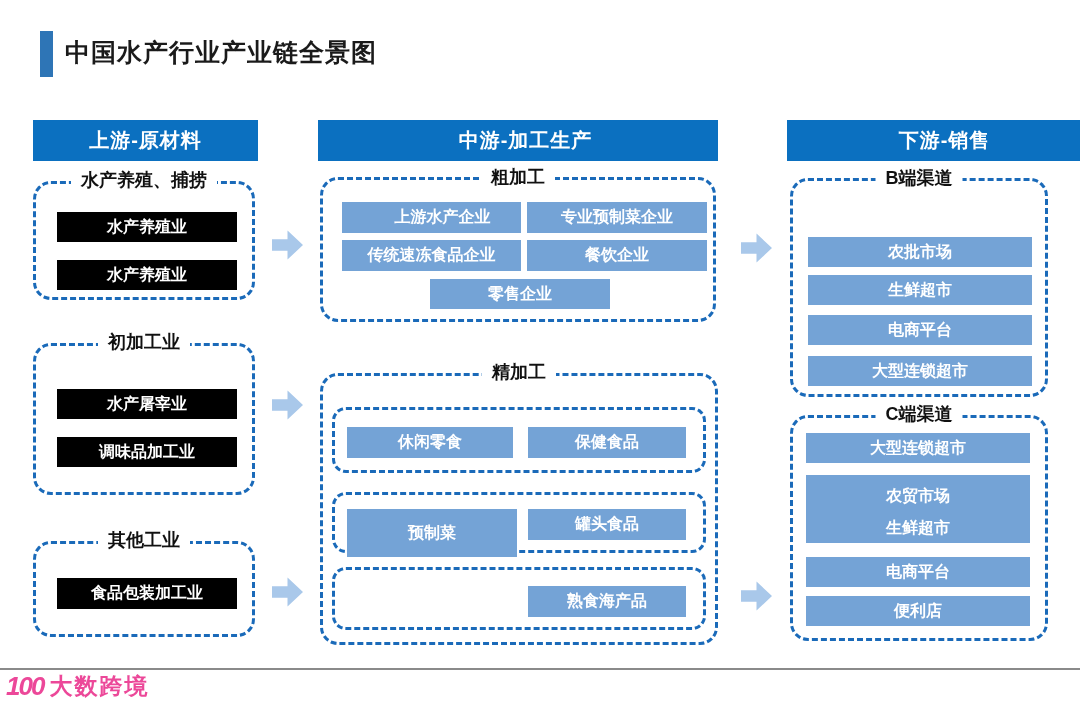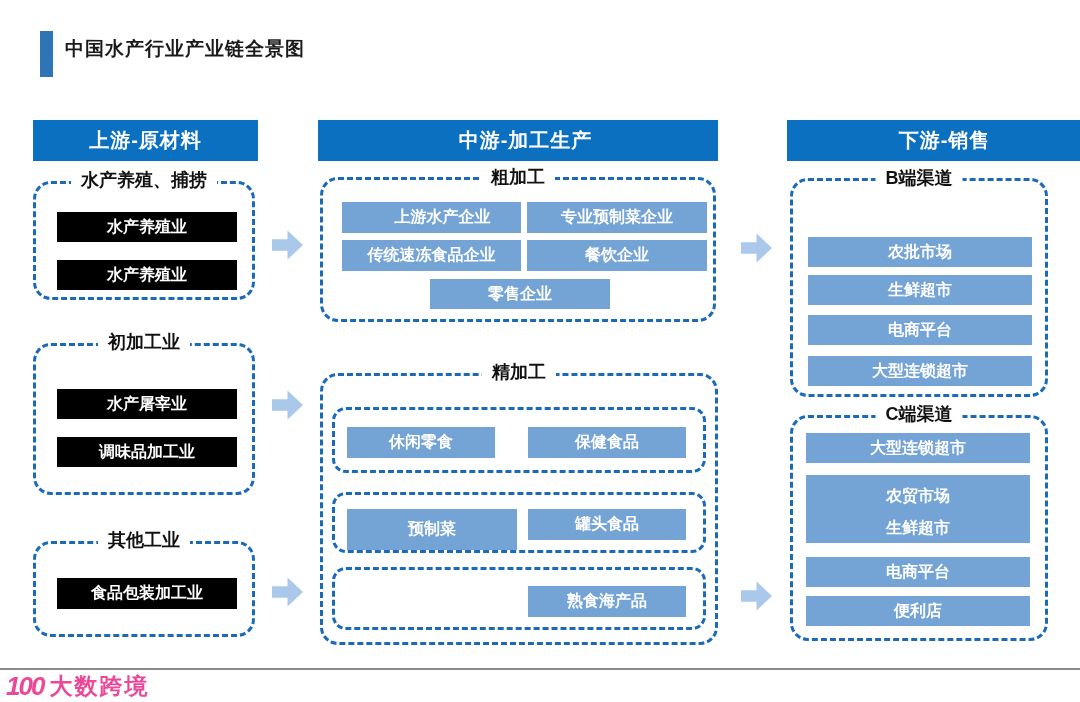--- a/index.html
+++ b/index.html
@@ -2,21 +2,21 @@
 <html><head>
 <meta charset="utf-8">
 <style>
   * { margin:0; padding:0; box-sizing:border-box; }
   html,body { background:#ffffff; }
   .page {
     position:relative; width:1080px; height:702px; background:#ffffff;
     font-family:"Liberation Sans", sans-serif; overflow:hidden;
   }
   .accent-bar { position:absolute; left:40px; top:31px; width:13px; height:46px; background:#2e75b6; }
-  .page-title { position:absolute; left:65px; top:36px; font-size:19px; font-weight:bold; color:#1a1a1a; letter-spacing:1px; }
+  .page-title { position:absolute; left:65px; top:36px; font-size:25px; font-weight:bold; color:#1a1a1a; letter-spacing:1px; }
 
   .hdr {
     position:absolute; height:41px; background:#0b70c0; color:#ffffff;
     font-weight:bold; font-size:20px; display:flex; align-items:center; justify-content:center;
     letter-spacing:1px;
   }
   .dash { position:absolute; border:3px dashed #1a6ab9; border-radius:18px; background:transparent; }
   .glabel {
     position:absolute; transform:translateX(-50%); background:#ffffff; color:#111111;
     font-weight:bold; font-size:18px; padding:0 10px; white-space:nowrap; line-height:24px;
@@ -67,25 +67,25 @@
   <div class="box steel" style="left:342px;top:202px;width:179px;height:31px;padding-left:22px;">上游水产企业</div>
   <div class="box steel" style="left:342px;top:240px;width:179px;height:31px;">传统速冻食品企业</div>
   <div class="box steel" style="left:527px;top:202px;width:180px;height:31px;">专业预制菜企业</div>
   <div class="box steel" style="left:527px;top:240px;width:180px;height:31px;">餐饮企业</div>
   <div class="box steel" style="left:430px;top:279px;width:180px;height:30px;">零售企业</div>
 
   <div class="dash" style="left:320px;top:373px;width:398px;height:272px;"></div>
   <div class="glabel" style="left:519px;top:360px;">精加工</div>
 
   <div class="dash" style="left:332px;top:407px;width:374px;height:66px;border-radius:14px;"></div>
-  <div class="box steel" style="left:347px;top:427px;width:148px;height:31px;">休闲零食</div>
+  <div class="box steel" style="left:347px;top:427px;width:166px;height:31px;">休闲零食</div>
   <div class="box steel" style="left:528px;top:427px;width:158px;height:31px;">保健食品</div>
 
   <div class="dash" style="left:332px;top:492px;width:374px;height:61px;border-radius:14px;"></div>
-  <div class="box steel" style="left:347px;top:509px;width:170px;height:41px;">预制菜</div>
+  <div class="box steel" style="left:347px;top:509px;width:170px;height:48px;">预制菜</div>
   <div class="box steel" style="left:528px;top:509px;width:158px;height:31px;">罐头食品</div>
 
   <div class="dash" style="left:332px;top:567px;width:374px;height:63px;border-radius:14px;"></div>
   <div class="box steel" style="left:528px;top:586px;width:158px;height:31px;">熟食海产品</div>
 
   <div class="hdr" style="left:787px;top:120px;width:315px;">下游-销售</div>
 
   <div class="dash" style="left:790px;top:178px;width:258px;height:219px;"></div>
   <div class="glabel" style="left:919px;top:166px;text-align:center;">B端渠道</div>
   <div class="box steel" style="left:808px;top:237px;width:224px;height:30px;">农批市场</div>

